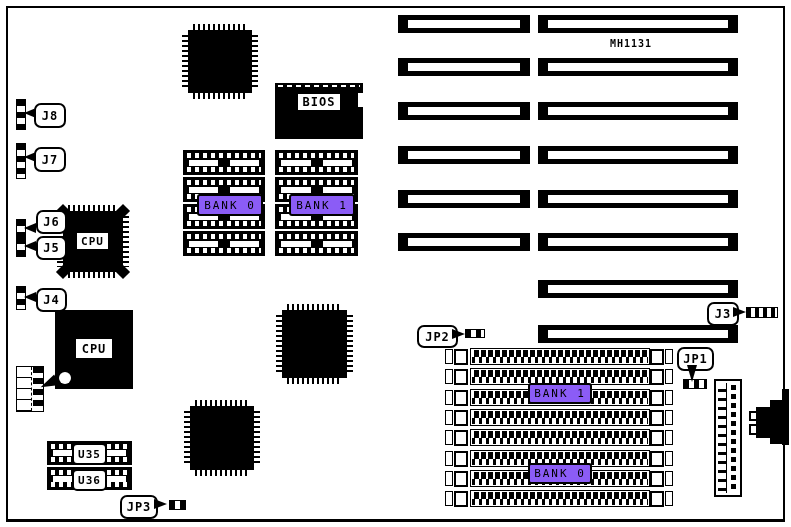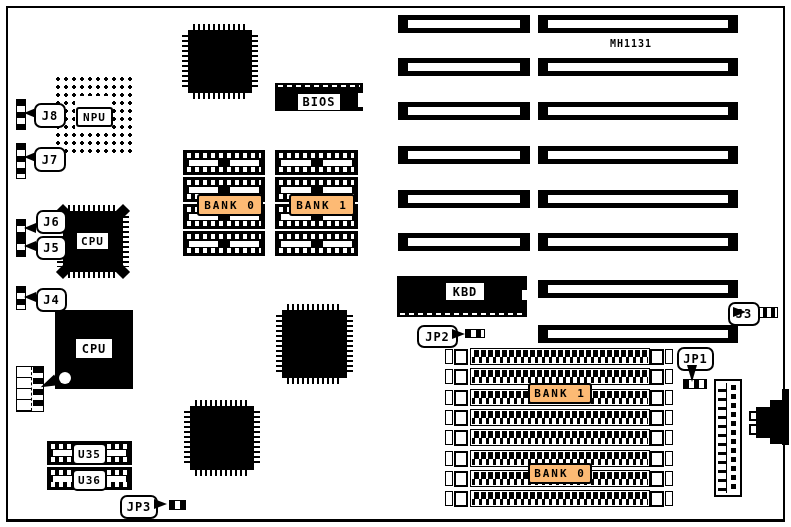--- a/index.html
+++ b/index.html
@@ -9,22 +9,22 @@
 
   
   .callout{position:absolute;border:2px solid #000;border-radius:7px;background:#fff;z-index:6;
            display:flex;align-items:center;justify-content:center;font-weight:bold;font-size:12px;letter-spacing:1px;}
   
   .lab-light{position:absolute;border:2px solid #000;border-radius:3px;background:#fff;z-index:5;
              display:flex;align-items:center;justify-content:center;font-weight:bold;font-size:11px;letter-spacing:1px;}
   
   .lab-dark{position:absolute;background:#fff;z-index:5;display:flex;align-items:center;justify-content:center;
             font-weight:bold;font-size:11px;letter-spacing:1px;}
-  .bank-label{position:absolute;border:2px solid #000;border-radius:3px;background:#fdba74;z-index:5;
-              display:flex;align-items:center;justify-content:center;font-weight:bold;font-size:11px;letter-spacing:2px;}
+  .bank-label{position:absolute;border:2px solid #000;border-radius:3px;background:#8b5cf6;z-index:5;
+              display:flex;align-items:center;justify-content:center;font-weight:normal;font-size:11px;letter-spacing:2px;}
   .partnum{position:absolute;font-size:10px;font-weight:bold;letter-spacing:1px;z-index:3;}
 
   
   .blackchip{position:absolute;background:#000;z-index:2;}
   .qfp{position:absolute;background:#000;z-index:2;}
   .tk{position:absolute;}
   .tkt{left:5px;right:5px;top:-6px;height:6px;background:repeating-linear-gradient(90deg,#000 0 2px,transparent 2px 5px);}
   .tkb{left:5px;right:5px;bottom:-6px;height:6px;background:repeating-linear-gradient(90deg,#000 0 2px,transparent 2px 5px);}
   .tkl{top:5px;bottom:5px;left:-6px;width:6px;background:repeating-linear-gradient(180deg,#000 0 2px,transparent 2px 5px);}
   .tkr{top:5px;bottom:5px;right:-6px;width:6px;background:repeating-linear-gradient(180deg,#000 0 2px,transparent 2px 5px);}
@@ -107,24 +107,20 @@
   <div class="callout" style="left:36px;top:210px;width:27px;height:20px">J6</div>
 
   <div class="vconn" style="left:16px;top:237px;height:18px"></div>
   <div class="arr arr-l" style="left:24px;top:241px"></div>
   <div class="callout" style="left:36px;top:236px;width:27px;height:20px">J5</div>
 
   <div class="vconn" style="left:16px;top:286px;height:22px"></div>
   <div class="arr arr-l" style="left:24px;top:292px"></div>
   <div class="callout" style="left:36px;top:288px;width:27px;height:20px">J4</div>
 
-  <div class="pga" style="left:52px;top:73px;width:83px;height:83px">
-    <div class="pga-center"></div>
-    <div class="lab-light" style="left:24px;top:34px;width:33px;height:16px">NPU</div>
-  </div>
 
   <div class="qfp" style="left:63px;top:211px;width:60px;height:61px">
     <i class="tk tkt"></i>
       <i class="tk tkb"></i>
       <i class="tk tkl"></i>
       <i class="tk tkr"></i>
     <i class="cnr c1"></i>
       <i class="cnr c2"></i>
       <i class="cnr c3"></i>
       <i class="cnr c4"></i>
@@ -173,40 +169,35 @@
       <i class="tk tkl"></i>
       <i class="tk tkr"></i>
   </div>
   <div class="qfp" style="left:190px;top:406px;width:64px;height:64px">
     <i class="tk tkt"></i>
       <i class="tk tkb"></i>
       <i class="tk tkl"></i>
       <i class="tk tkr"></i>
   </div>
 
-  <div class="blackchip" style="left:275px;top:83px;width:88px;height:28px">
+  <div class="blackchip" style="left:275px;top:83px;width:88px;height:56px">
     <i class="dash-t"></i>
     <i class="notch-r"></i>
     <div class="lab-dark" style="left:23px;top:11px;width:42px;height:16px;font-size:12px">BIOS</div>
   </div>
 
   <div class="bank-label" style="left:197px;top:194px;width:62px;height:18px">BANK 0</div>
   <div class="bank-label" style="left:289px;top:194px;width:62px;height:18px">BANK 1</div>
 
-  <div class="blackchip" style="left:397px;top:276px;width:130px;height:41px">
-    <i class="dash-b"></i>
-    <i class="notch-r" style="top:14px;height:10px"></i>
-    <div class="lab-dark" style="left:49px;top:7px;width:38px;height:17px;font-size:12px">KBD</div>
-  </div>
 
   <div class="callout" style="left:417px;top:325px;width:37px;height:19px">JP2</div>
   <div class="arr arr-r" style="left:452px;top:329px"></div>
   <div class="hconn" style="left:465px;top:329px;width:18px;height:7px"></div>
 
-  <div class="callout" style="left:728px;top:302px;width:28px;height:20px">J3</div>
+  <div class="callout" style="left:707px;top:302px;width:28px;height:20px">J3</div>
   <div class="arr arr-r" style="left:733px;top:307px"></div>
   <div class="hconn" style="left:746px;top:307px;width:30px;height:9px;background:repeating-linear-gradient(90deg,#000 0 4px,#fff 4px 8px)"></div>
 
   <div class="callout" style="left:677px;top:347px;width:33px;height:20px">JP1</div>
   <div class="arr arr-d" style="left:687px;top:365px"></div>
   <div class="hconn" style="left:683px;top:379px;width:22px;height:8px"></div>
 
   <div class="bank-label" style="left:528px;top:383px;width:60px;height:17px;font-size:11px">BANK 1</div>
   <div class="bank-label" style="left:528px;top:463px;width:60px;height:17px;font-size:11px">BANK 0</div>
 

